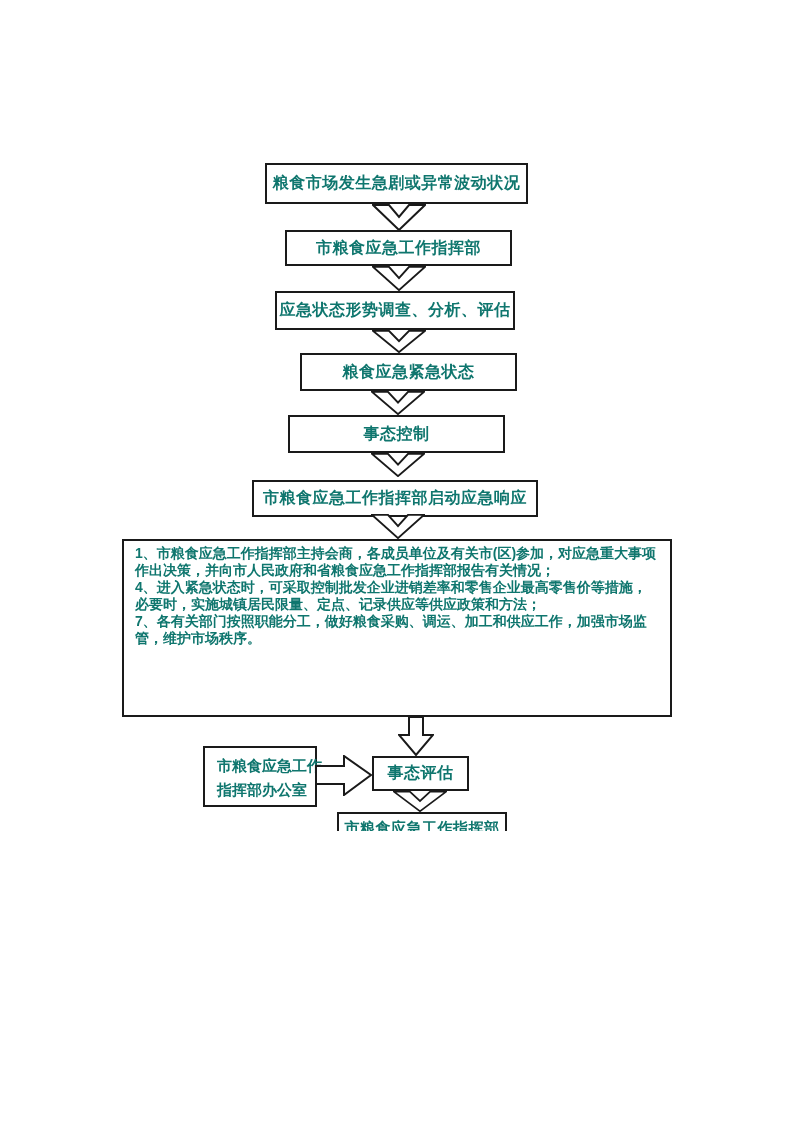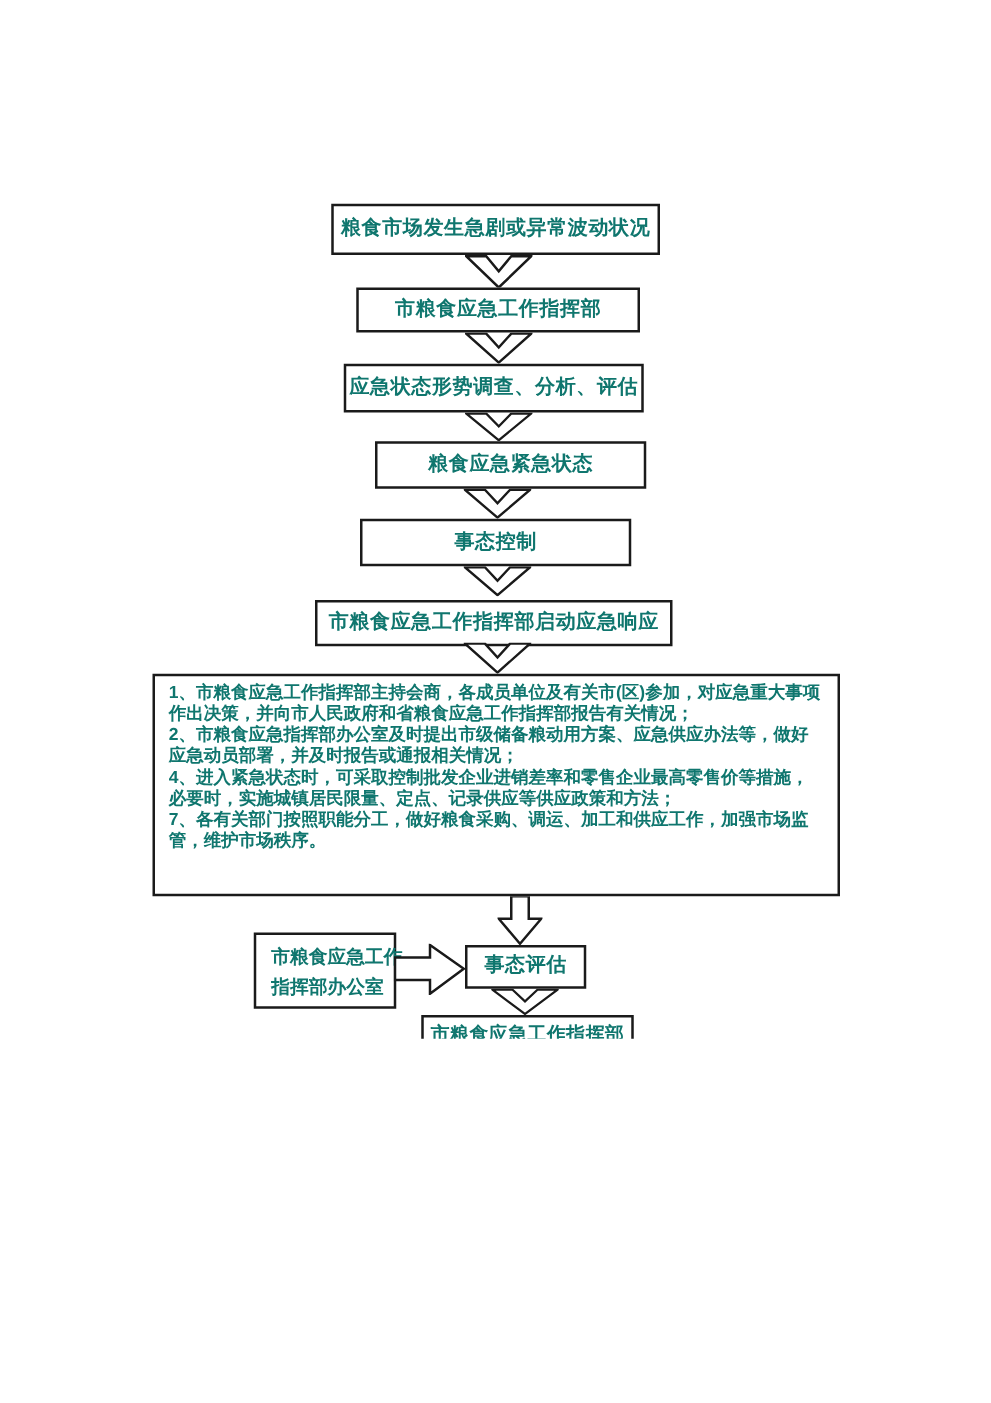--- a/index.html
+++ b/index.html
@@ -107,21 +107,20 @@
   <div class="node" style="left:252px; top:480px; width:286px; height:37px;">市粮食应急工作指挥部启动应急响应</div>
 
   <div class="conn" style="left:371px; top:514px; width:54px; height:25px;">
     <svg viewBox="0 0 54 27" preserveAspectRatio="none">
         <polygon points="1,1 17,1 27,13 37,1 53,1 27,26"></polygon>
       </svg>
   </div>
 
   <div class="bigbox" style="left:122px; top:539px; width:550px; height:178px;">
     <p>1、市粮食应急工作指挥部主持会商，各成员单位及有关市(区)参加，对应急重大事项作出决策，并向市人民政府和省粮食应急工作指挥部报告有关情况；</p>
-    <p>2、市粮食应急指挥部办公室及时提出市级储备粮动用方案、应急供应办法等，做好应急动员部署，并及时报告或通报相关情况；</p>
     <p>4、进入紧急状态时，可采取控制批发企业进销差率和零售企业最高零售价等措施，必要时，实施城镇居民限量、定点、记录供应等供应政策和方法；</p>
     <p>7、各有关部门按照职能分工，做好粮食采购、调运、加工和供应工作，加强市场监管，维护市场秩序。</p>
   </div>
 
   <div class="conn" style="left:398px; top:717px; width:36px; height:39px;">
     <svg viewBox="0 0 36 39" preserveAspectRatio="none">
         <polygon points="11,0 11,18 1,18 18,38 35,18 25,18 25,0"></polygon>
       </svg>
   </div>
 

